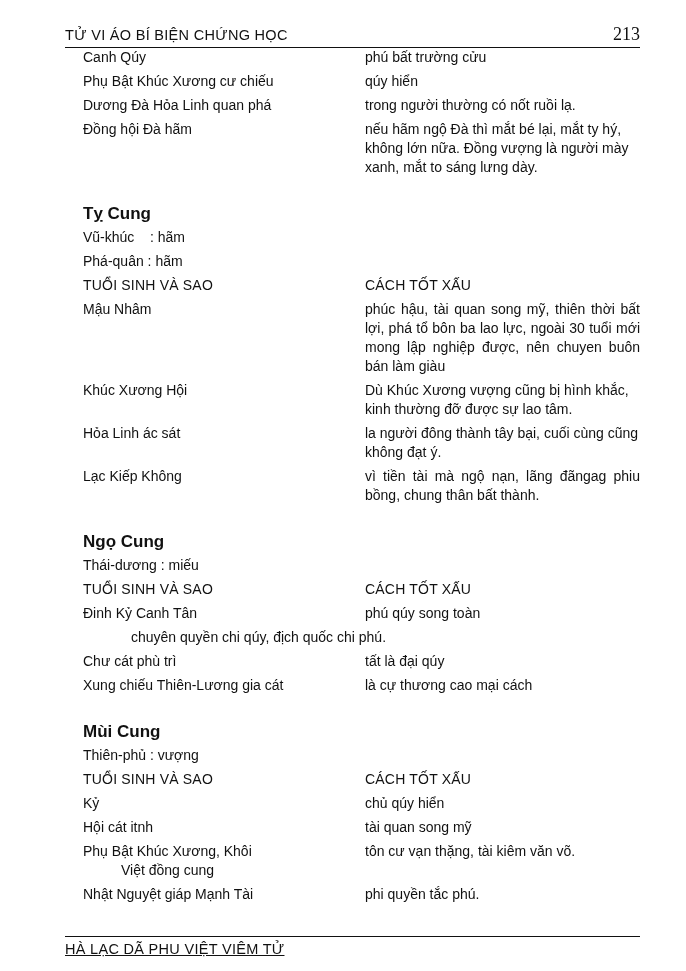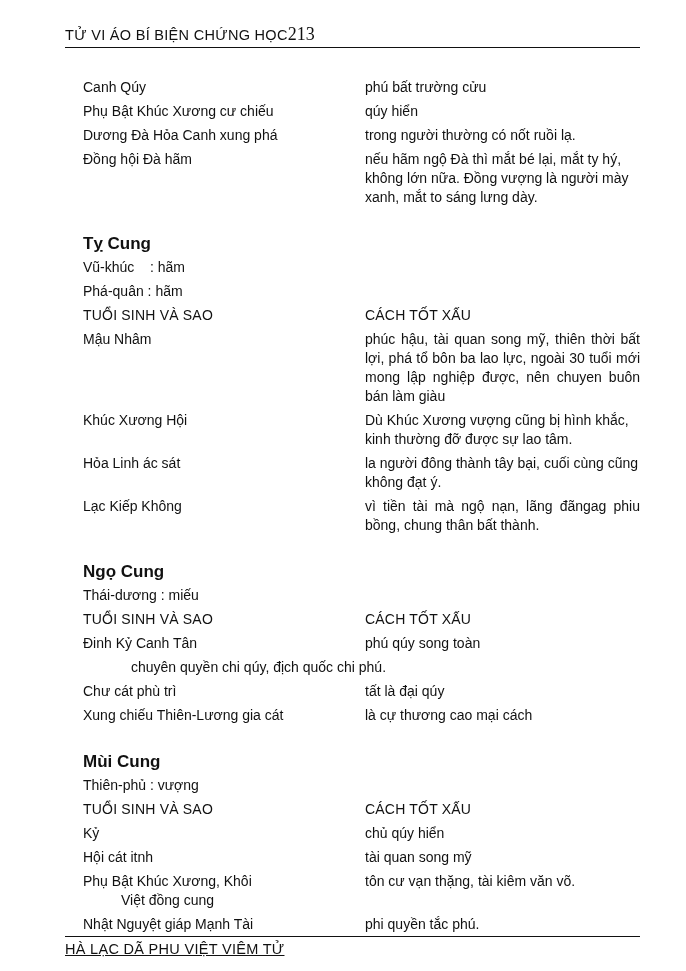--- a/index.html
+++ b/index.html
@@ -15,37 +15,38 @@
     background: #ffffff;
     overflow: hidden;
     color: #111111;
     font-family: "Liberation Sans", sans-serif;
     font-size: 14px;
     line-height: 19px;
   }
   .page-header {
     margin: 25px 46px 0 65px;
     display: flex;
+    justify-content: space-between;
     align-items: baseline;
   }
   .header-title {
     font-size: 14.5px;
     letter-spacing: 0.3px;
   }
   .page-number {
     font-family: "Liberation Serif", serif;
     font-size: 18px;
   }
   .header-rule {
     margin: 2px 46px 0 65px;
     border-top: 1.6px solid #111111;
     height: 0;
   }
   .content {
-    margin: 30px 46px 0 83px;
+    margin: 0 46px 0 83px;
   }
   .row {
     display: flex;
     margin-bottom: 5px;
   }
   .cell-label {
     flex: 0 0 234px;
     width: 234px;
     padding-right: 12px;
     box-sizing: border-box;
@@ -108,21 +109,21 @@
     <div class="intro-rows">
       <div class="row">
         <div class="cell-label">Canh Qúy</div>
         <div class="cell-desc">phú bất trường cửu</div>
       </div>
       <div class="row">
         <div class="cell-label">Phụ Bật Khúc Xương cư chiếu</div>
         <div class="cell-desc">qúy hiển</div>
       </div>
       <div class="row">
-        <div class="cell-label">Dương Đà Hỏa Canh xung phá</div>
+        <div class="cell-label">Dương Đà Hỏa Linh quan phá</div>
         <div class="cell-desc">trong người thường có nốt ruồi lạ.</div>
       </div>
       <div class="row">
         <div class="cell-label">Đồng hội Đà hãm</div>
         <div class="cell-desc">nếu hãm ngộ Đà thì mắt bé lại, mắt ty hý, không lớn nữa. Đồng vượng là người mày xanh, mắt to sáng lưng dày.</div>
       </div>
     </div>
 
     <section class="doc-section">
       <h2 class="section-heading">Tỵ Cung</h2>

